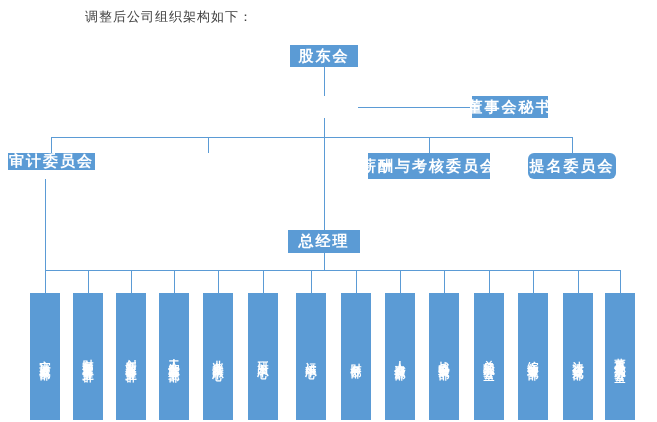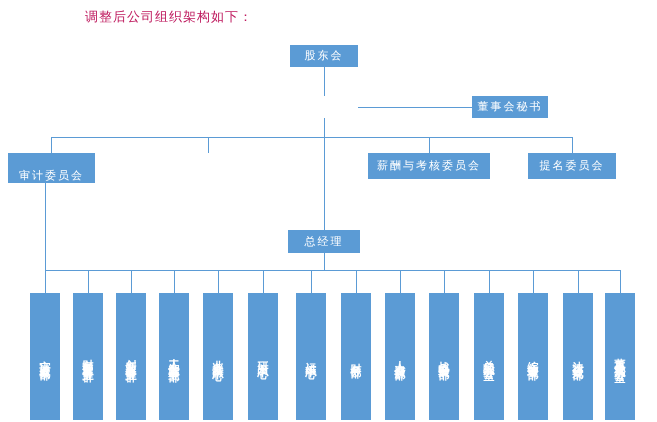--- a/index.html
+++ b/index.html
@@ -1,30 +1,30 @@
 <!DOCTYPE html>
 <html><head>
 <meta charset="utf-8">
 <style>
   html,body { margin:0; padding:0; background:#ffffff; }
   body { font-family:"Liberation Sans","DejaVu Sans",sans-serif; }
   .canvas {
     position:relative; width:657px; height:422px; background:#ffffff; overflow:hidden;
   }
   .page-title {
-    position:absolute; left:85px; top:8px; font-size:13px; color:#be185d;
+    position:absolute; left:85px; top:8px; font-size:13px; color:#404040;
     letter-spacing:1px;
   }
   .node {
     position:absolute; background:#5B9BD5; color:#ffffff;
     display:flex; align-items:center; justify-content:center;
     box-sizing:border-box; text-align:center;
   }
   .node .label {
-    font-size:11px; font-weight:normal; letter-spacing:2px; line-height:1.25;
+    font-size:15px; font-weight:bold; letter-spacing:2px; line-height:1.25;
     white-space:nowrap;
   }
   .node.dept { width:30px; top:293px; height:127px; }
   .node.dept .vtext {
     writing-mode:vertical-rl; text-orientation:upright;
     font-size:11px; font-weight:bold; letter-spacing:2px; line-height:1.1;
     max-height:121px; white-space:normal;
   }
   .line { position:absolute; background:#5B9BD5; }
   .hline { height:1px; }
@@ -69,27 +69,27 @@
   <div class="line vline" style="left:620px; top:270px; height:23px;"></div>
 
   <div class="node" style="left:290px; top:45px; width:68px; height:22px;">
     <span class="label">股东会</span>
   </div>
 
   <div class="node" style="left:472px; top:96px; width:76px; height:22px;">
     <span class="label">董事会秘书</span>
   </div>
 
-  <div class="node" style="left:8px; top:153px; width:87px; height:30px;align-items:flex-end;">
+  <div class="node" style="left:8px; top:153px; width:87px; height:17px;">
     <span class="label">审计委员会</span>
   </div>
   <div class="node" style="left:368px; top:153px; width:122px; height:26px;">
     <span class="label">薪酬与考核委员会</span>
   </div>
-  <div class="node" style="left:528px; top:153px; width:88px; height:26px;">
+  <div class="node" style="left:528px; top:153px; width:88px; height:26px;border-radius:6px;">
     <span class="label">提名委员会</span>
   </div>
 
   <div class="node" style="left:288px; top:230px; width:72px; height:23px;">
     <span class="label">总经理</span>
   </div>
 
   <div class="node dept" style="left:30px;">
     <span class="vtext">审计监察部</span>
   </div>

